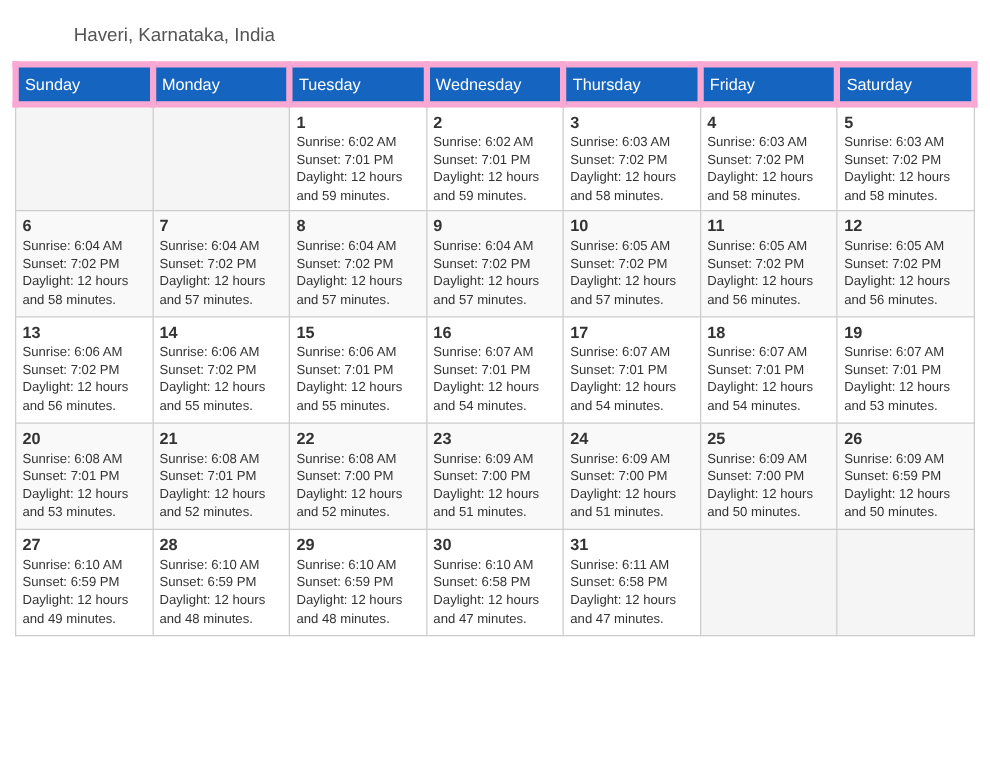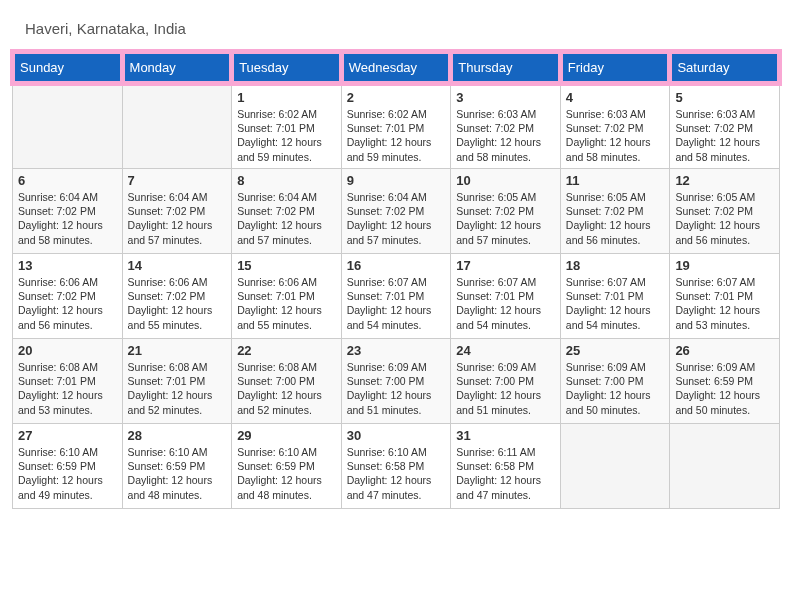--- a/index.html
+++ b/index.html
@@ -40,20 +40,21 @@
     }
     .month-year {
       font-size: 36px;
       font-weight: bold;
       color: #333;
       line-height: 1.1;
     }
     .location {
       font-size: 15px;
       color: #555;
+      margin-left: 34px;
     }
     .calendar {
       width: 100%;
       border-collapse: collapse;
       margin-top: 4px;
     }
     .calendar th {
       background-color: #1565c0;
       color: #fff;
       font-size: 13px;

